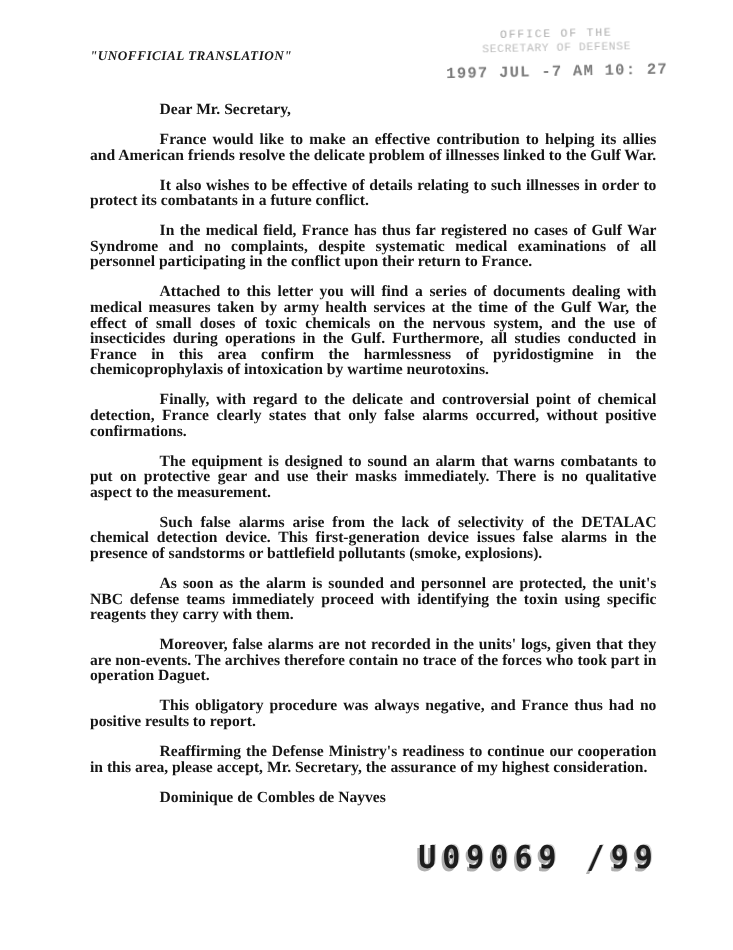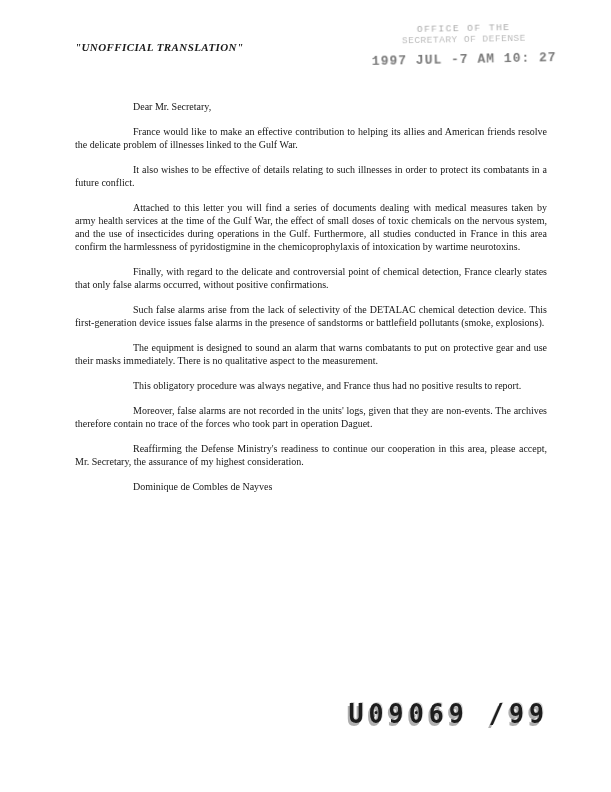--- a/index.html
+++ b/index.html
@@ -58,25 +58,26 @@
     font-size: 13px;
     font-weight: 700;
     letter-spacing: 1px;
     color: #6d6d6d;
     opacity: 0.9;
   }
 
   
   .letter-body {
     position: absolute;
-    top: 100px;
+    top: 84px;
     left: 75px;
     width: 472px;
-    font-size: 10px;
+    font-size: 13px;
     line-height: 13px;
+    font-weight: bold;
   }
   .salutation {
     text-indent: 58px;
     margin: 0;
   }
   .letter-body p.para {
     margin: 12px 0 0 0;
     text-align: justify;
     text-indent: 58px;
   }
@@ -112,26 +113,28 @@
     <div class="stamp-line1">OFFICE OF THE</div>
     <div class="stamp-line2">SECRETARY OF DEFENSE</div>
     <div class="stamp-date">1997 JUL -7  AM 10: 27</div>
   </div>
 
   <div class="letter-body">
     <p class="salutation">Dear Mr. Secretary,</p>
 
     <p class="para">France would like to make an effective contribution to helping its allies and American friends resolve the delicate problem of illnesses linked to the Gulf War.</p>
     <p class="para">It also wishes to be effective of details relating to such illnesses in order to protect its combatants in a future conflict.</p>
+    <p class="para">In the medical field, France has thus far registered no cases of Gulf War Syndrome and no complaints, despite systematic medical examinations of all personnel participating in the conflict upon their return to France.</p>
     <p class="para">Attached to this letter you will find a series of documents dealing with medical measures taken by army health services at the time of the Gulf War, the effect of small doses of toxic chemicals on the nervous system, and the use of insecticides during operations in the Gulf. Furthermore, all studies conducted in France in this area confirm the harmlessness of pyridostigmine in the chemicoprophylaxis of intoxication by wartime neurotoxins.</p>
     <p class="para">Finally, with regard to the delicate and controversial point of chemical detection, France clearly states that only false alarms occurred, without positive confirmations.</p>
+    <p class="para">The equipment is designed to sound an alarm that warns combatants to put on protective gear and use their masks immediately. There is no qualitative aspect to the measurement.</p>
     <p class="para">Such false alarms arise from the lack of selectivity of the DETALAC chemical detection device. This first-generation device issues false alarms in the presence of sandstorms or battlefield pollutants (smoke, explosions).</p>
-    <p class="para">The equipment is designed to sound an alarm that warns combatants to put on protective gear and use their masks immediately. There is no qualitative aspect to the measurement.</p>
+    <p class="para">As soon as the alarm is sounded and personnel are protected, the unit's NBC defense teams immediately proceed with identifying the toxin using specific reagents they carry with them.</p>
+    <p class="para">Moreover, false alarms are not recorded in the units' logs, given that they are non-events. The archives therefore contain no trace of the forces who took part in operation Daguet.</p>
     <p class="para">This obligatory procedure was always negative, and France thus had no positive results to report.</p>
-    <p class="para">Moreover, false alarms are not recorded in the units' logs, given that they are non-events. The archives therefore contain no trace of the forces who took part in operation Daguet.</p>
     <p class="para">Reaffirming the Defense Ministry's readiness to continue our cooperation in this area, please accept, Mr. Secretary, the assurance of my highest consideration.</p>
 
     <p class="para signature-name">Dominique de Combles de Nayves</p>
   </div>
 
   <div class="doc-number-stamp">U09069 /99</div>
 
 </div>
 
 </body></html>

